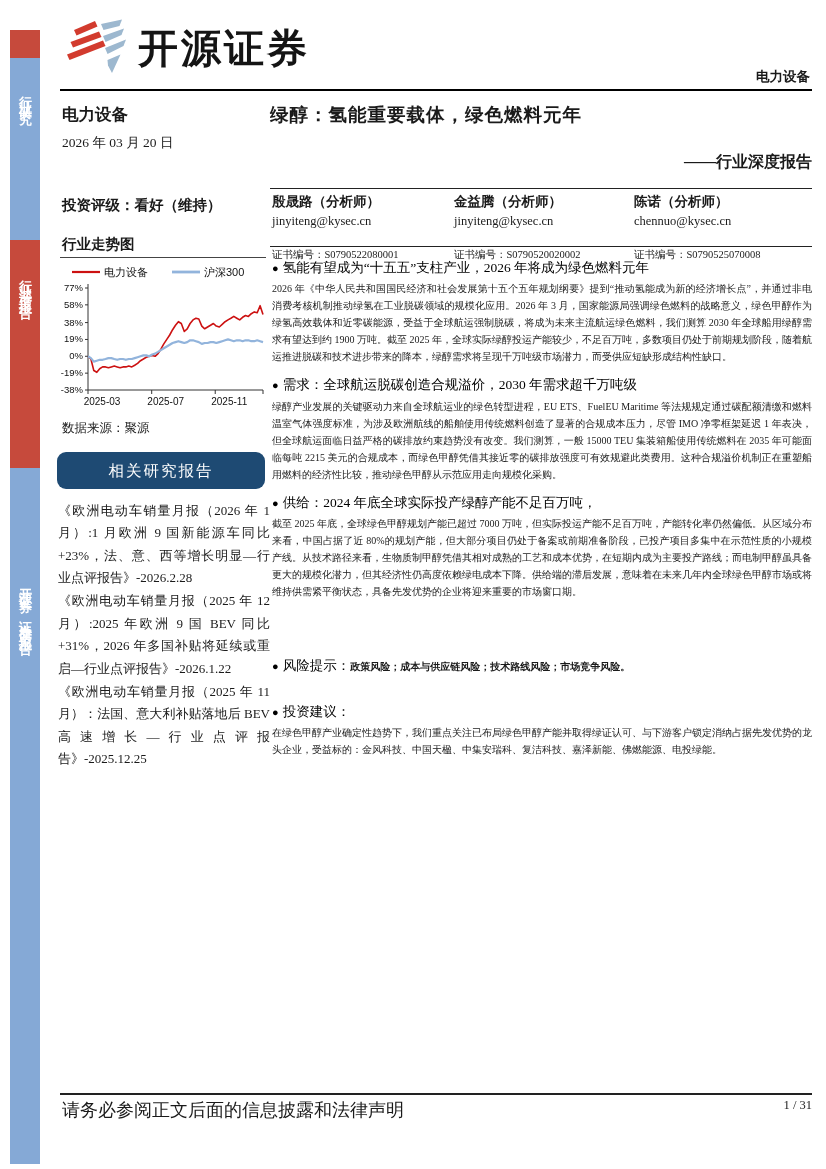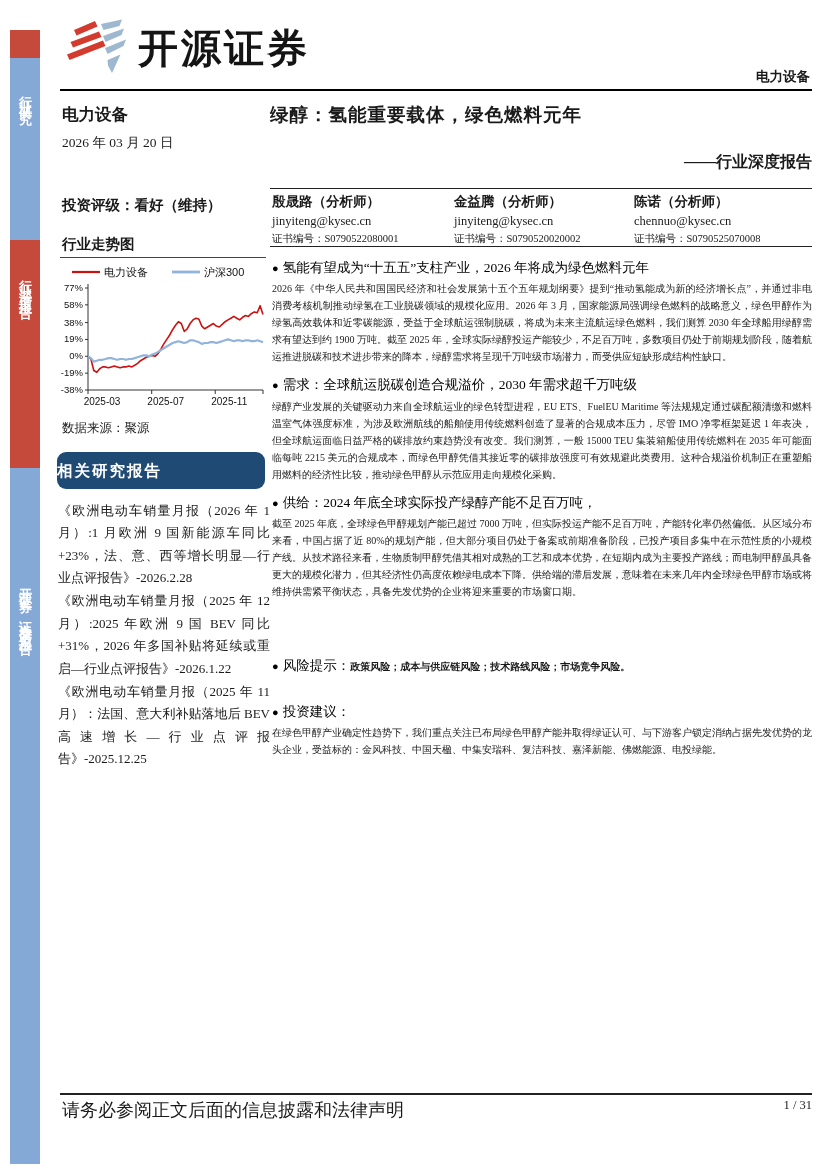--- a/index.html
+++ b/index.html
@@ -28,30 +28,30 @@
   .rule.chartline{left:60px;top:257px;width:206px;height:1px;background:#444;}
   .rule.foot{left:60px;top:1093px;width:752px;height:2px;background:#222;}
   
   .industry{position:absolute;left:62px;top:104px;font-size:16.5px;font-weight:bold;}
   .date{position:absolute;left:62px;top:134px;font-size:13.5px;}
   .rating{position:absolute;left:62px;top:196px;font-size:14.5px;font-weight:bold;}
   .charttitle{position:absolute;left:62px;top:235px;font-size:14.5px;font-weight:bold;}
   .chartbox{position:absolute;left:56px;top:262px;width:214px;height:150px;}
   .datasource{position:absolute;left:62px;top:420px;font-size:12.5px;}
   .banner{position:absolute;left:57px;top:452px;width:208px;height:37px;background:#1e4a73;border-radius:9px;
-          color:#fff;font-weight:bold;font-size:15.5px;text-align:left;line-height:37px;letter-spacing:2px;}
+          color:#fff;font-weight:normal;font-size:15.5px;text-align:center;line-height:37px;letter-spacing:2px;}
   .reports{position:absolute;left:58px;top:500px;width:212px;font-size:13px;line-height:1.72;text-align:justify;}
   .reports .rep{margin:0 0 1px 0;}
   
   .title{position:absolute;left:270px;top:102px;width:542px;font-size:18.5px;font-weight:bold;letter-spacing:1px;}
   .reporttype{position:absolute;left:270px;top:152px;width:542px;text-align:right;font-size:16px;font-weight:bold;}
   .analysts{position:absolute;left:272px;top:193px;width:540px;display:grid;grid-template-columns:182px 180px 178px;}
   .analyst .nm{font-size:13.5px;font-weight:bold;}
   .analyst .em{font-size:12.5px;margin-top:3px;}
-  .analyst .ct{font-size:10.5px;margin-top:3px;}
+  .analyst .ct{font-size:10.5px;margin-top:19px;}
   .sections{position:absolute;left:272px;top:258px;width:540px;}
   .section{margin-top:10px;}
   .sec-heading{color:#000000;font-weight:normal;font-size:13.5px;line-height:1.5;}
   .sec-heading .bullet{font-size:11px;margin-right:4px;}
   .sec-body{font-size:10px;line-height:1.7;text-align:justify;margin-top:2px;}
   .sec-body.bold{font-weight:bold;display:inline;}
   .section.inline .sec-heading{display:inline;}
   
   .foot-disc{position:absolute;left:62px;top:1098px;font-size:18px;}
   .foot-page{position:absolute;left:662px;top:1098px;width:150px;text-align:right;font-size:12.5px;}

